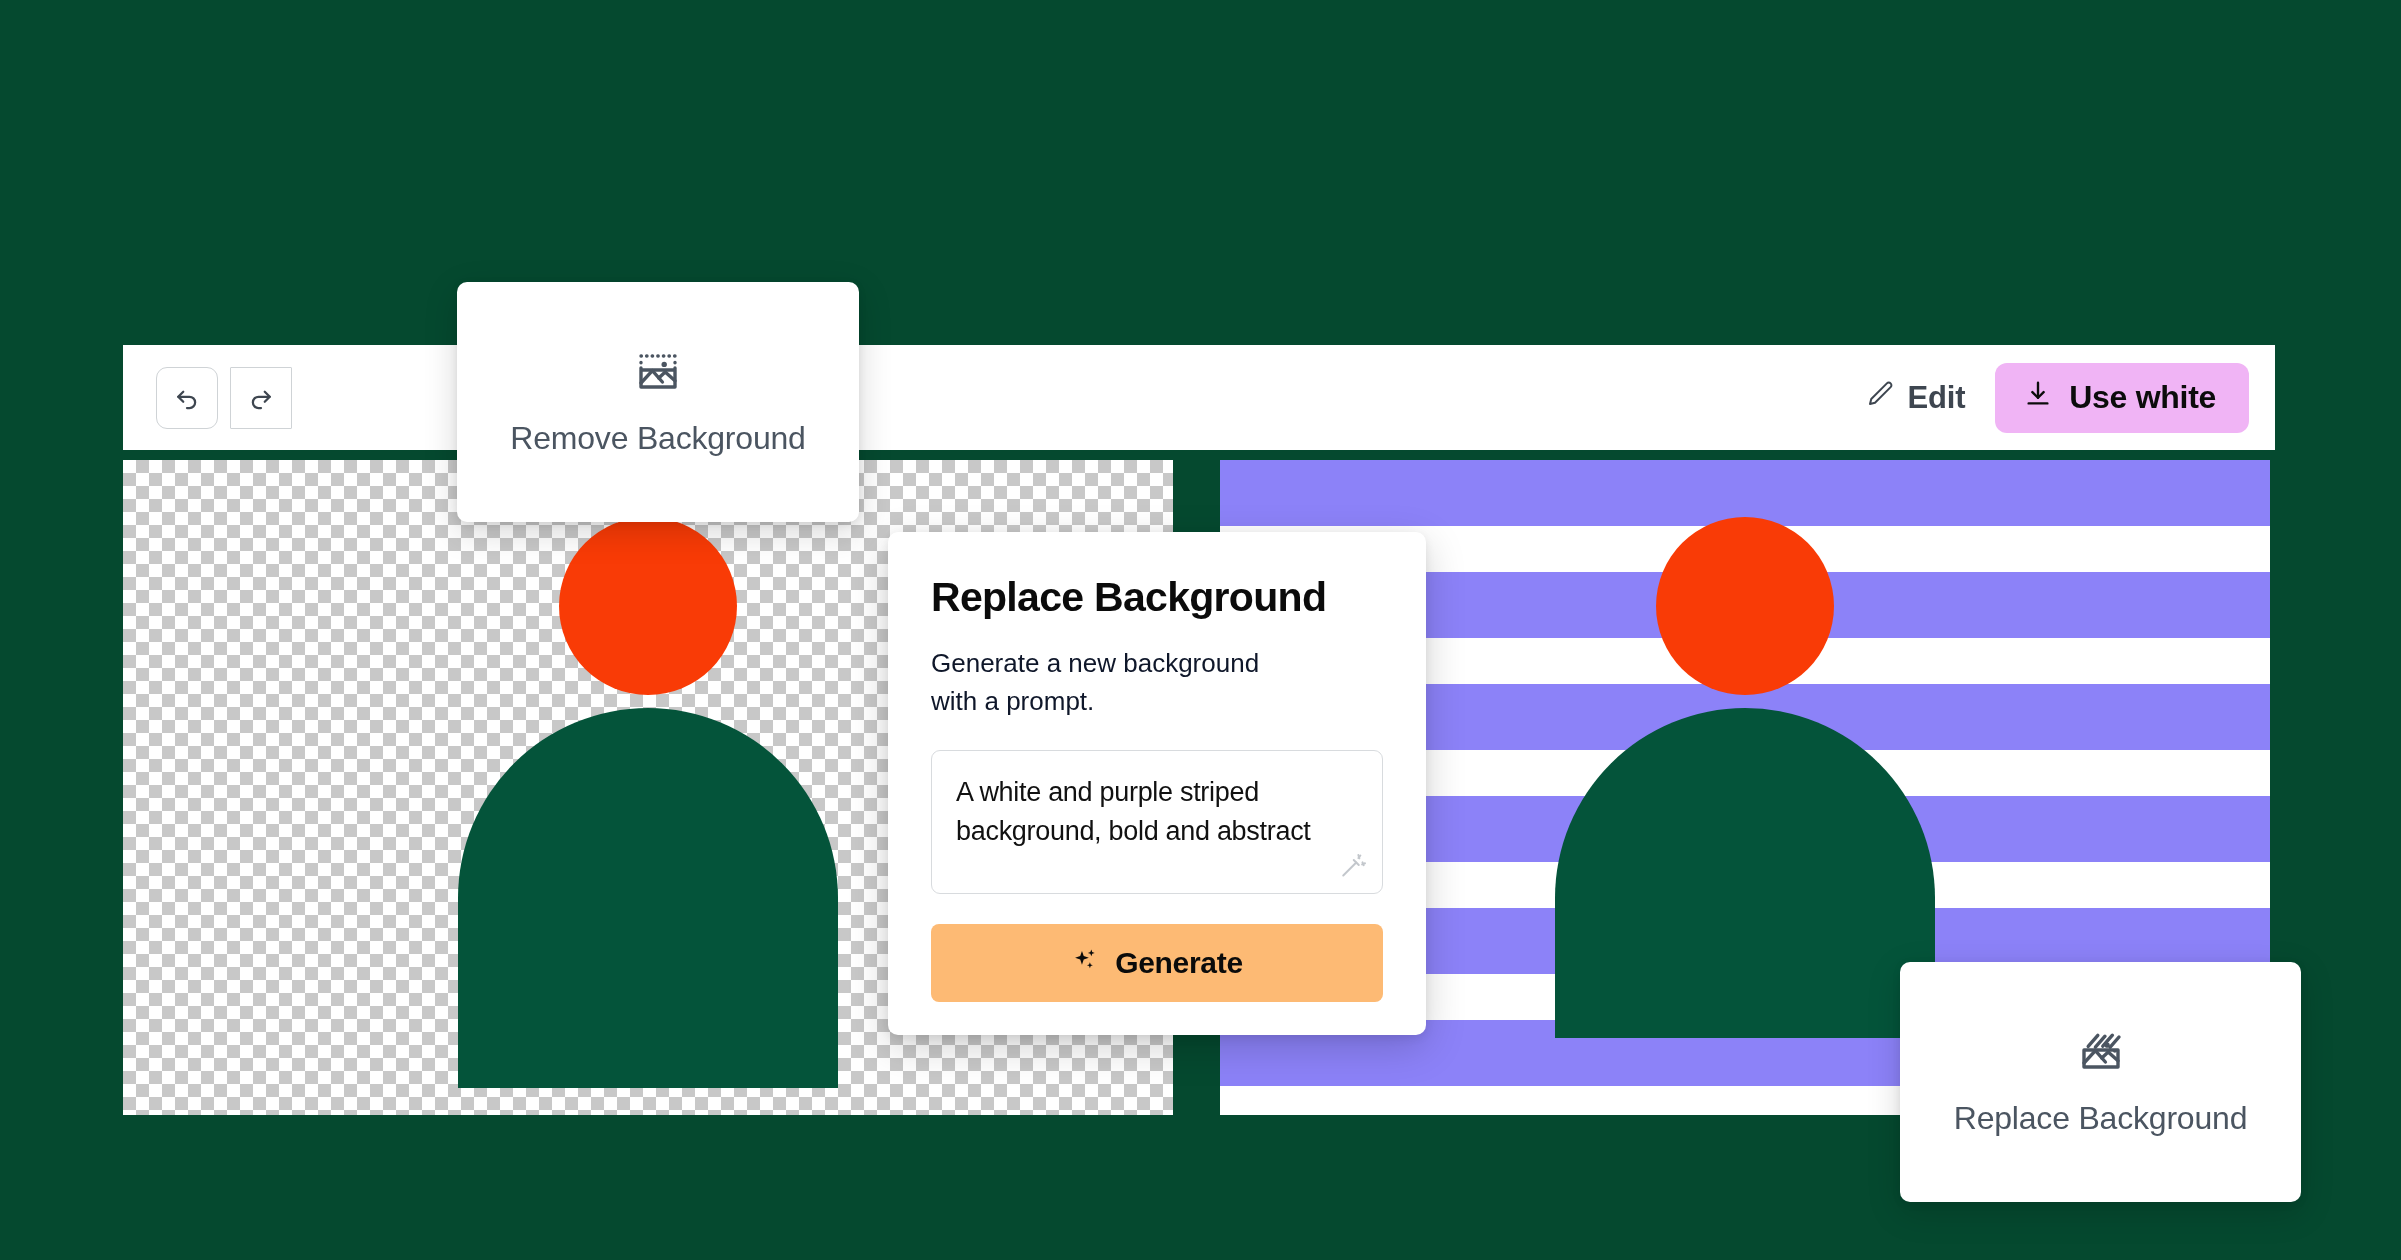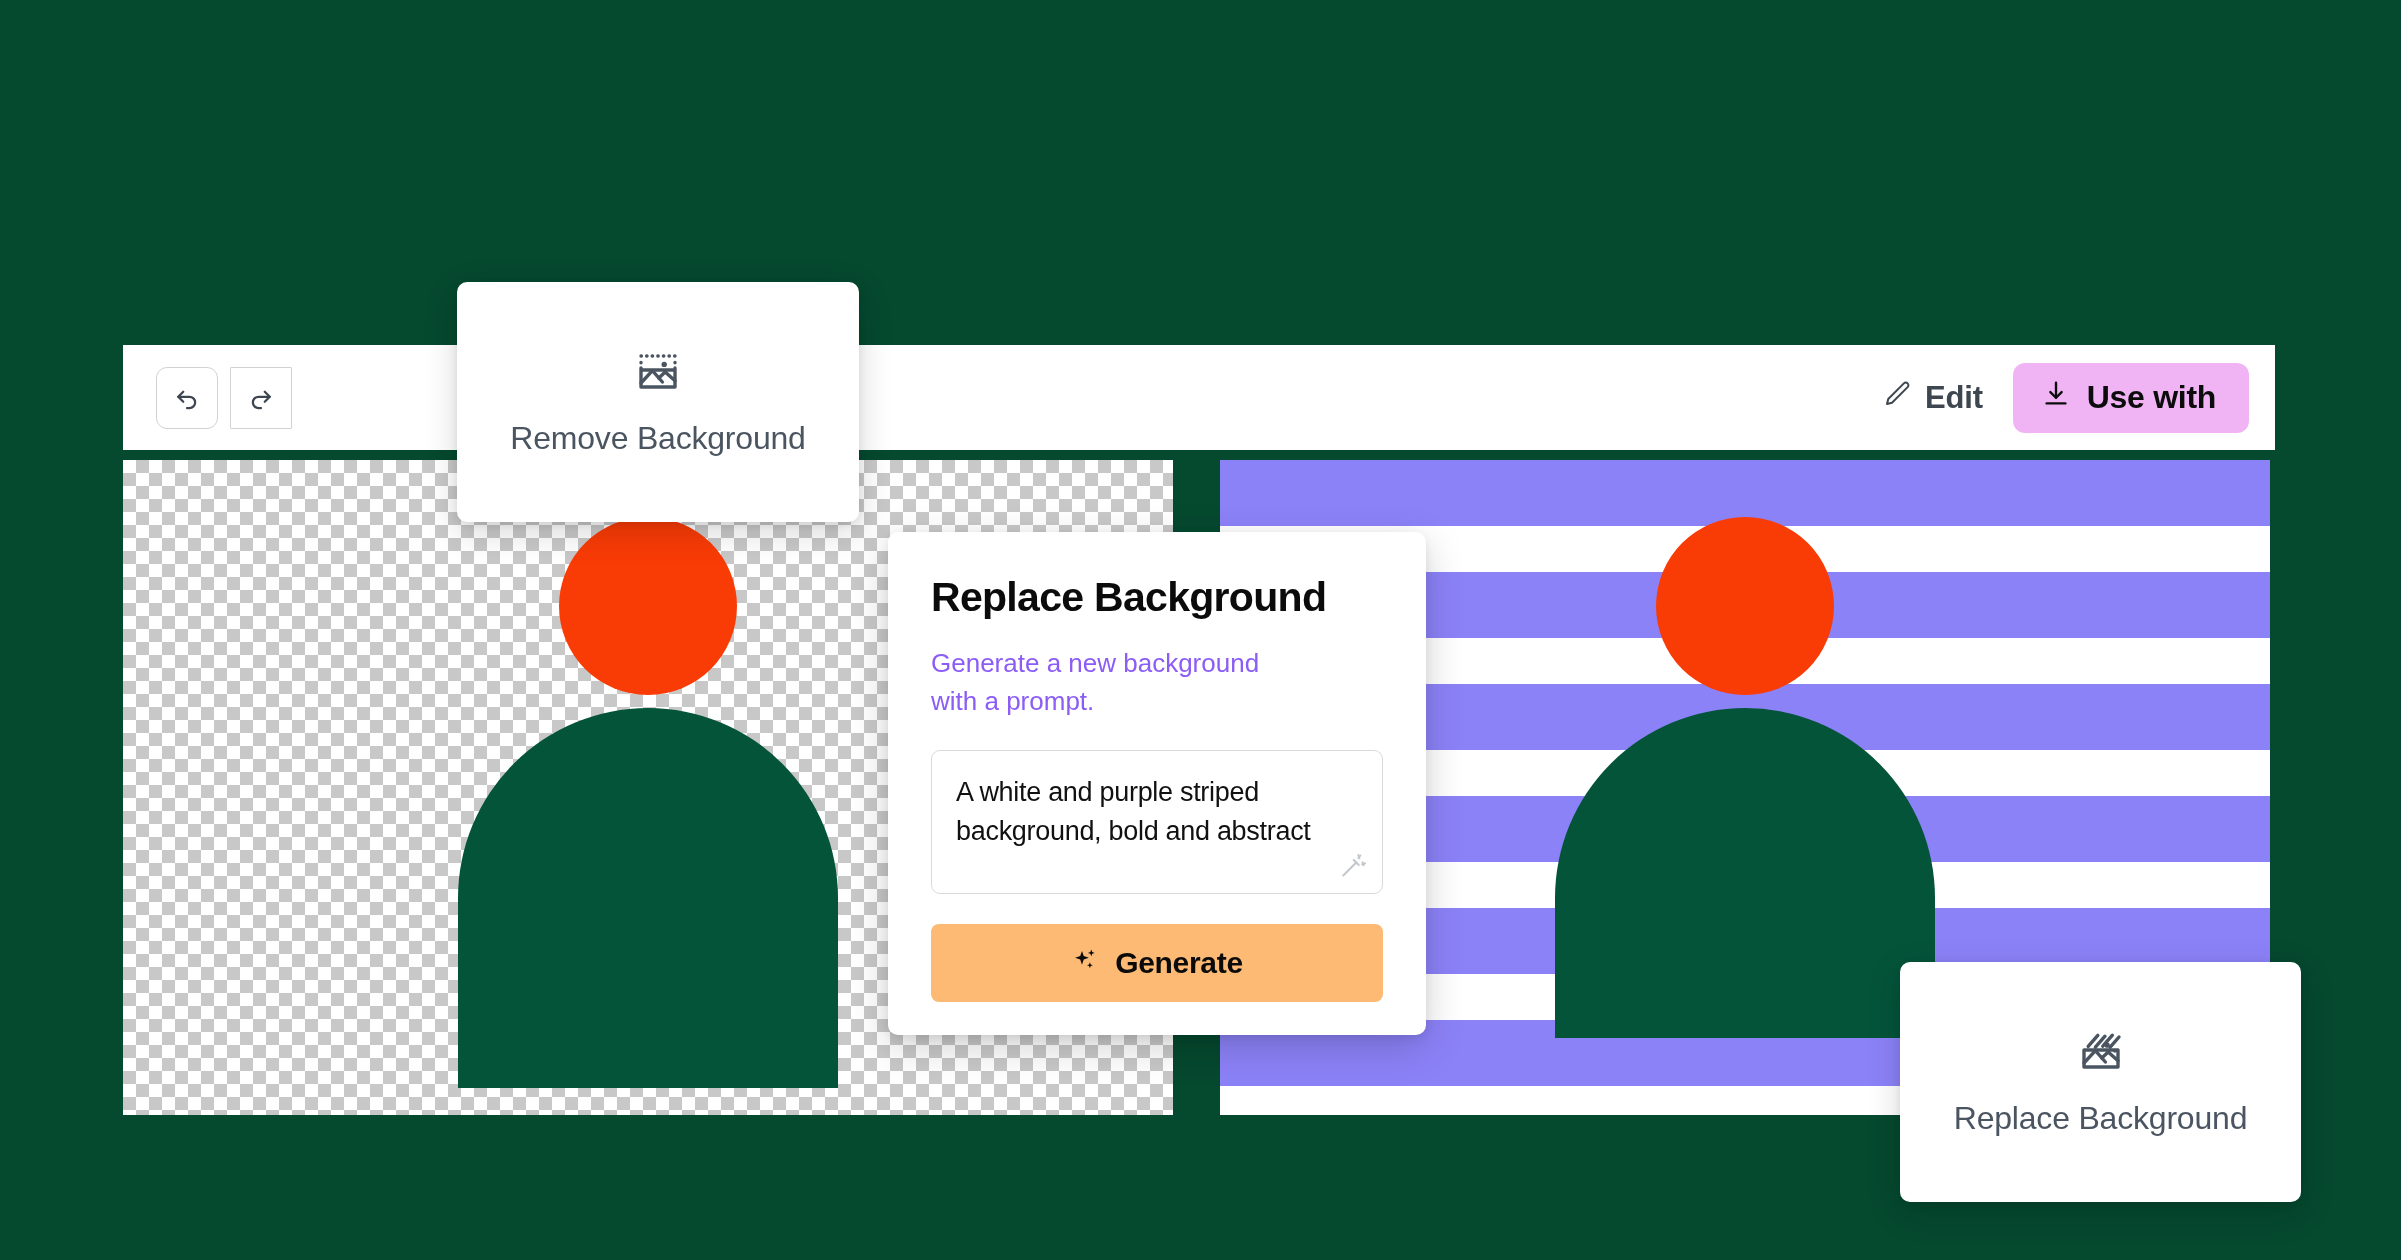--- a/index.html
+++ b/index.html
@@ -219,21 +219,21 @@
   #dialog-title {
     font-size: 41px;
     font-weight: 700;
     color: #0b0b0b;
     margin: 0 0 24px 0;
     letter-spacing: -0.7px;
     font-family: "Liberation Sans", sans-serif;
   }
   #dialog-subtitle {
     font-size: 26px;
-    color: #8b5cf6;
+    color: #0f172a;
     line-height: 1.45;
     margin: 0 0 30px 0;
     font-family: "Liberation Sans", sans-serif;
     max-width: 380px;
   }
   #prompt-field-wrap {
     position: relative;
     border: 1.6px solid #d8dbde;
     border-radius: 9px;
     height: 144px;
@@ -318,21 +318,21 @@
       </button>
 
       <button id="use-image-button">
         <span>
           <svg width="30" height="30" viewBox="0 0 24 24" fill="none" stroke="#0c0c0c" stroke-width="1.9" stroke-linecap="round" stroke-linejoin="round">
             <path d="M12 3 V15"></path>
             <path d="M7.5 10.5 L12 15 L16.5 10.5"></path>
             <path d="M4.5 19.5 H19.5"></path>
           </svg>
         </span>
-        <span>Use with</span>
+        <span>Use white</span>
       </button>
     </div>
   </div>
 
   <div id="canvas-area">
 
     <div class="image-panel" id="panel-transparent">
       <div class="avatar-figure">
         <div class="avatar-head"></div>
         <div class="avatar-body"></div>

